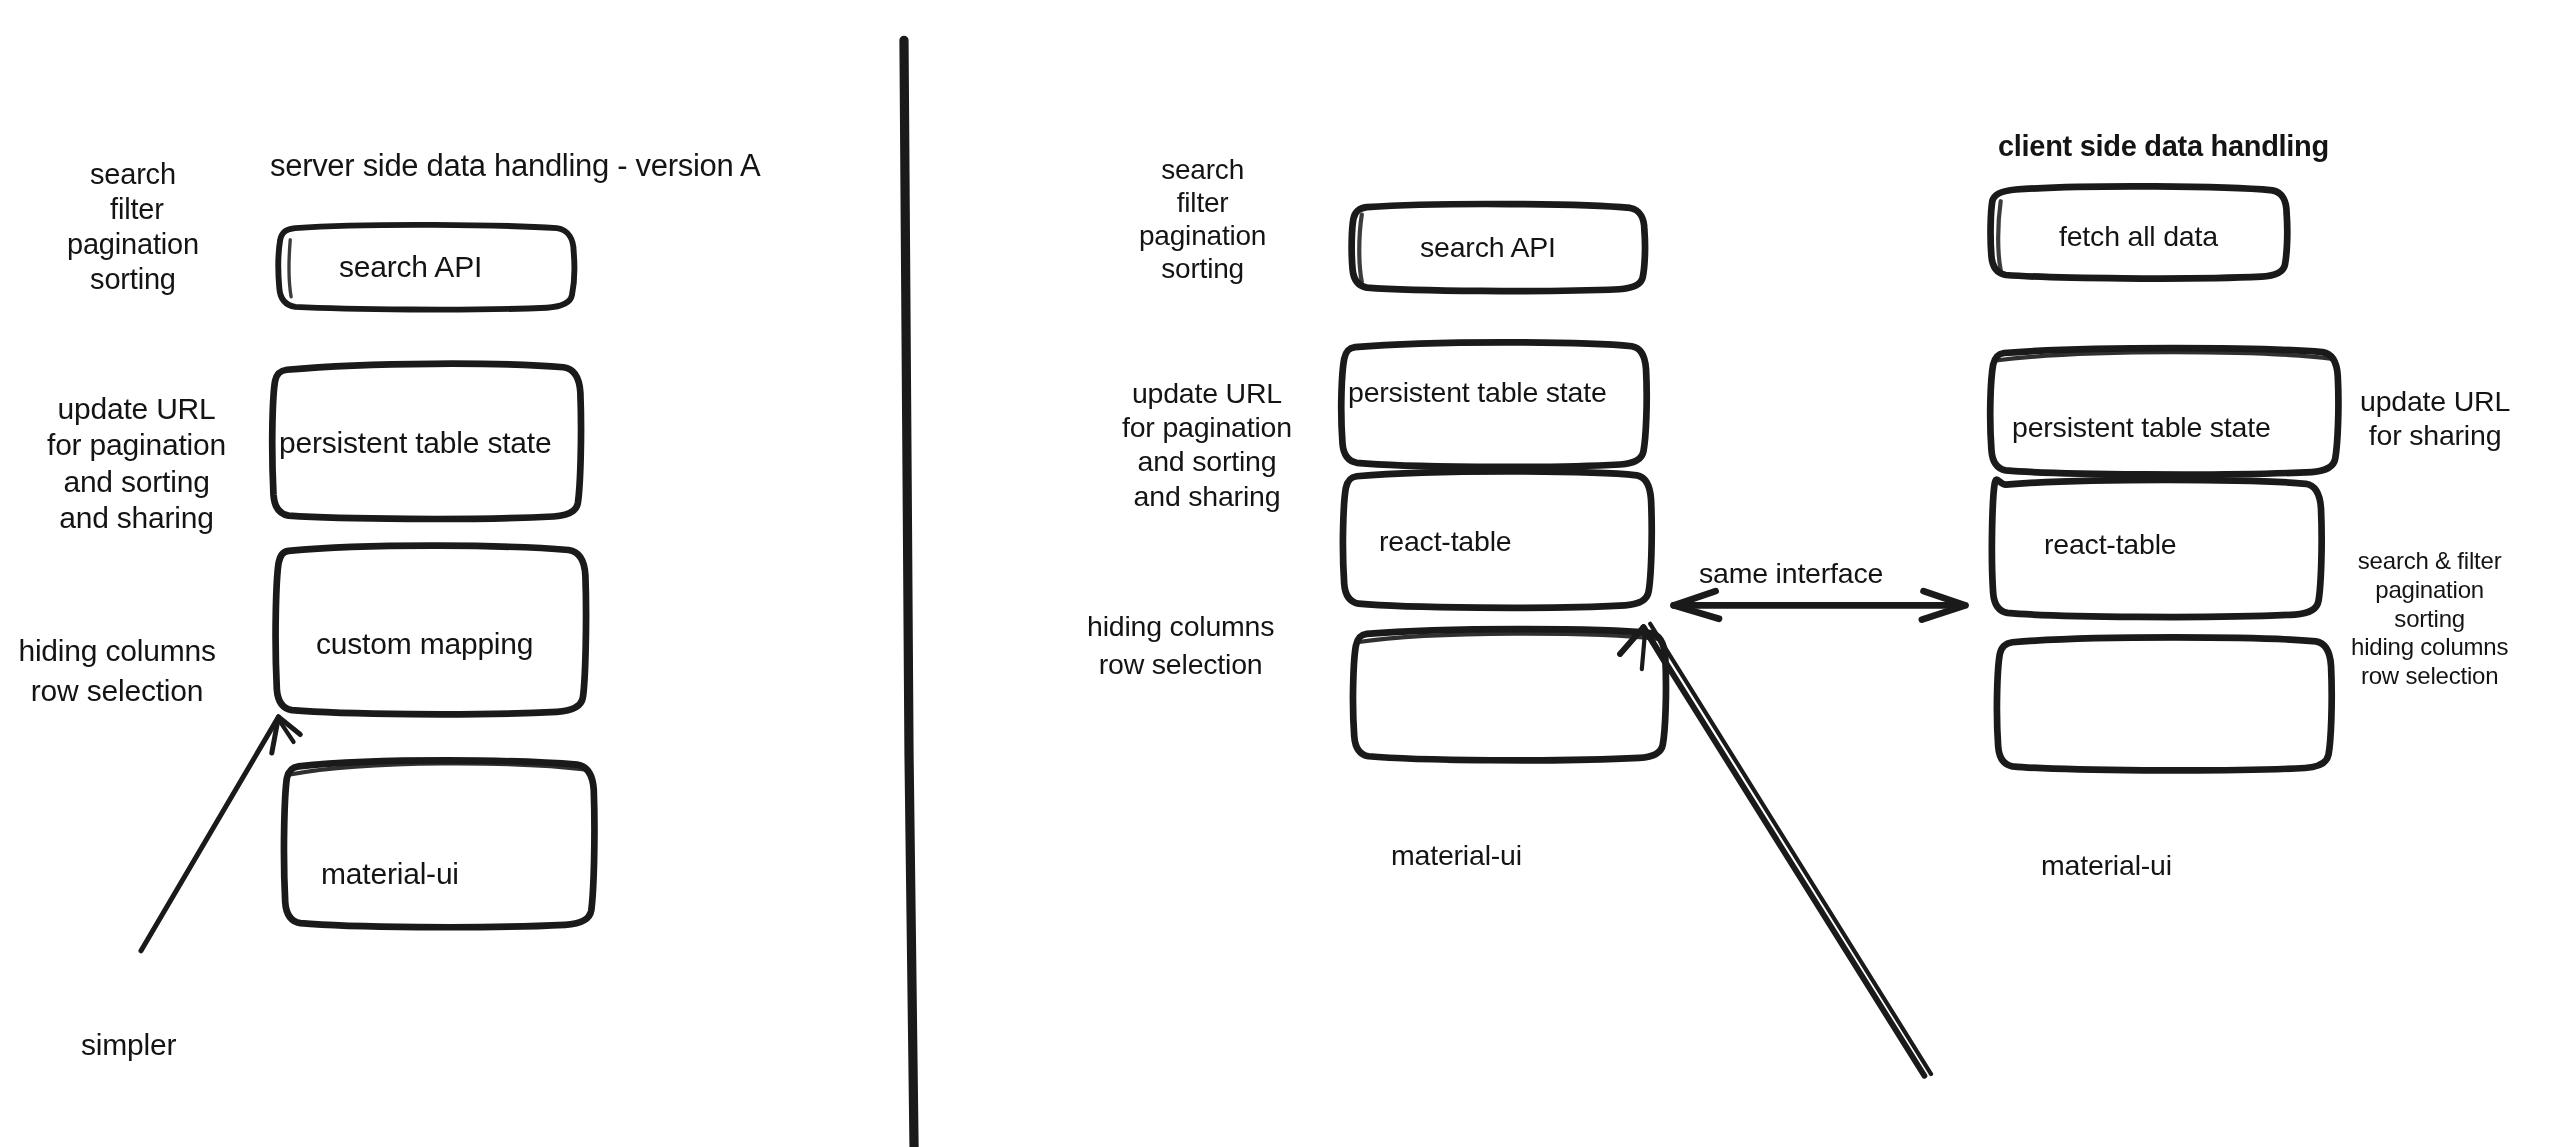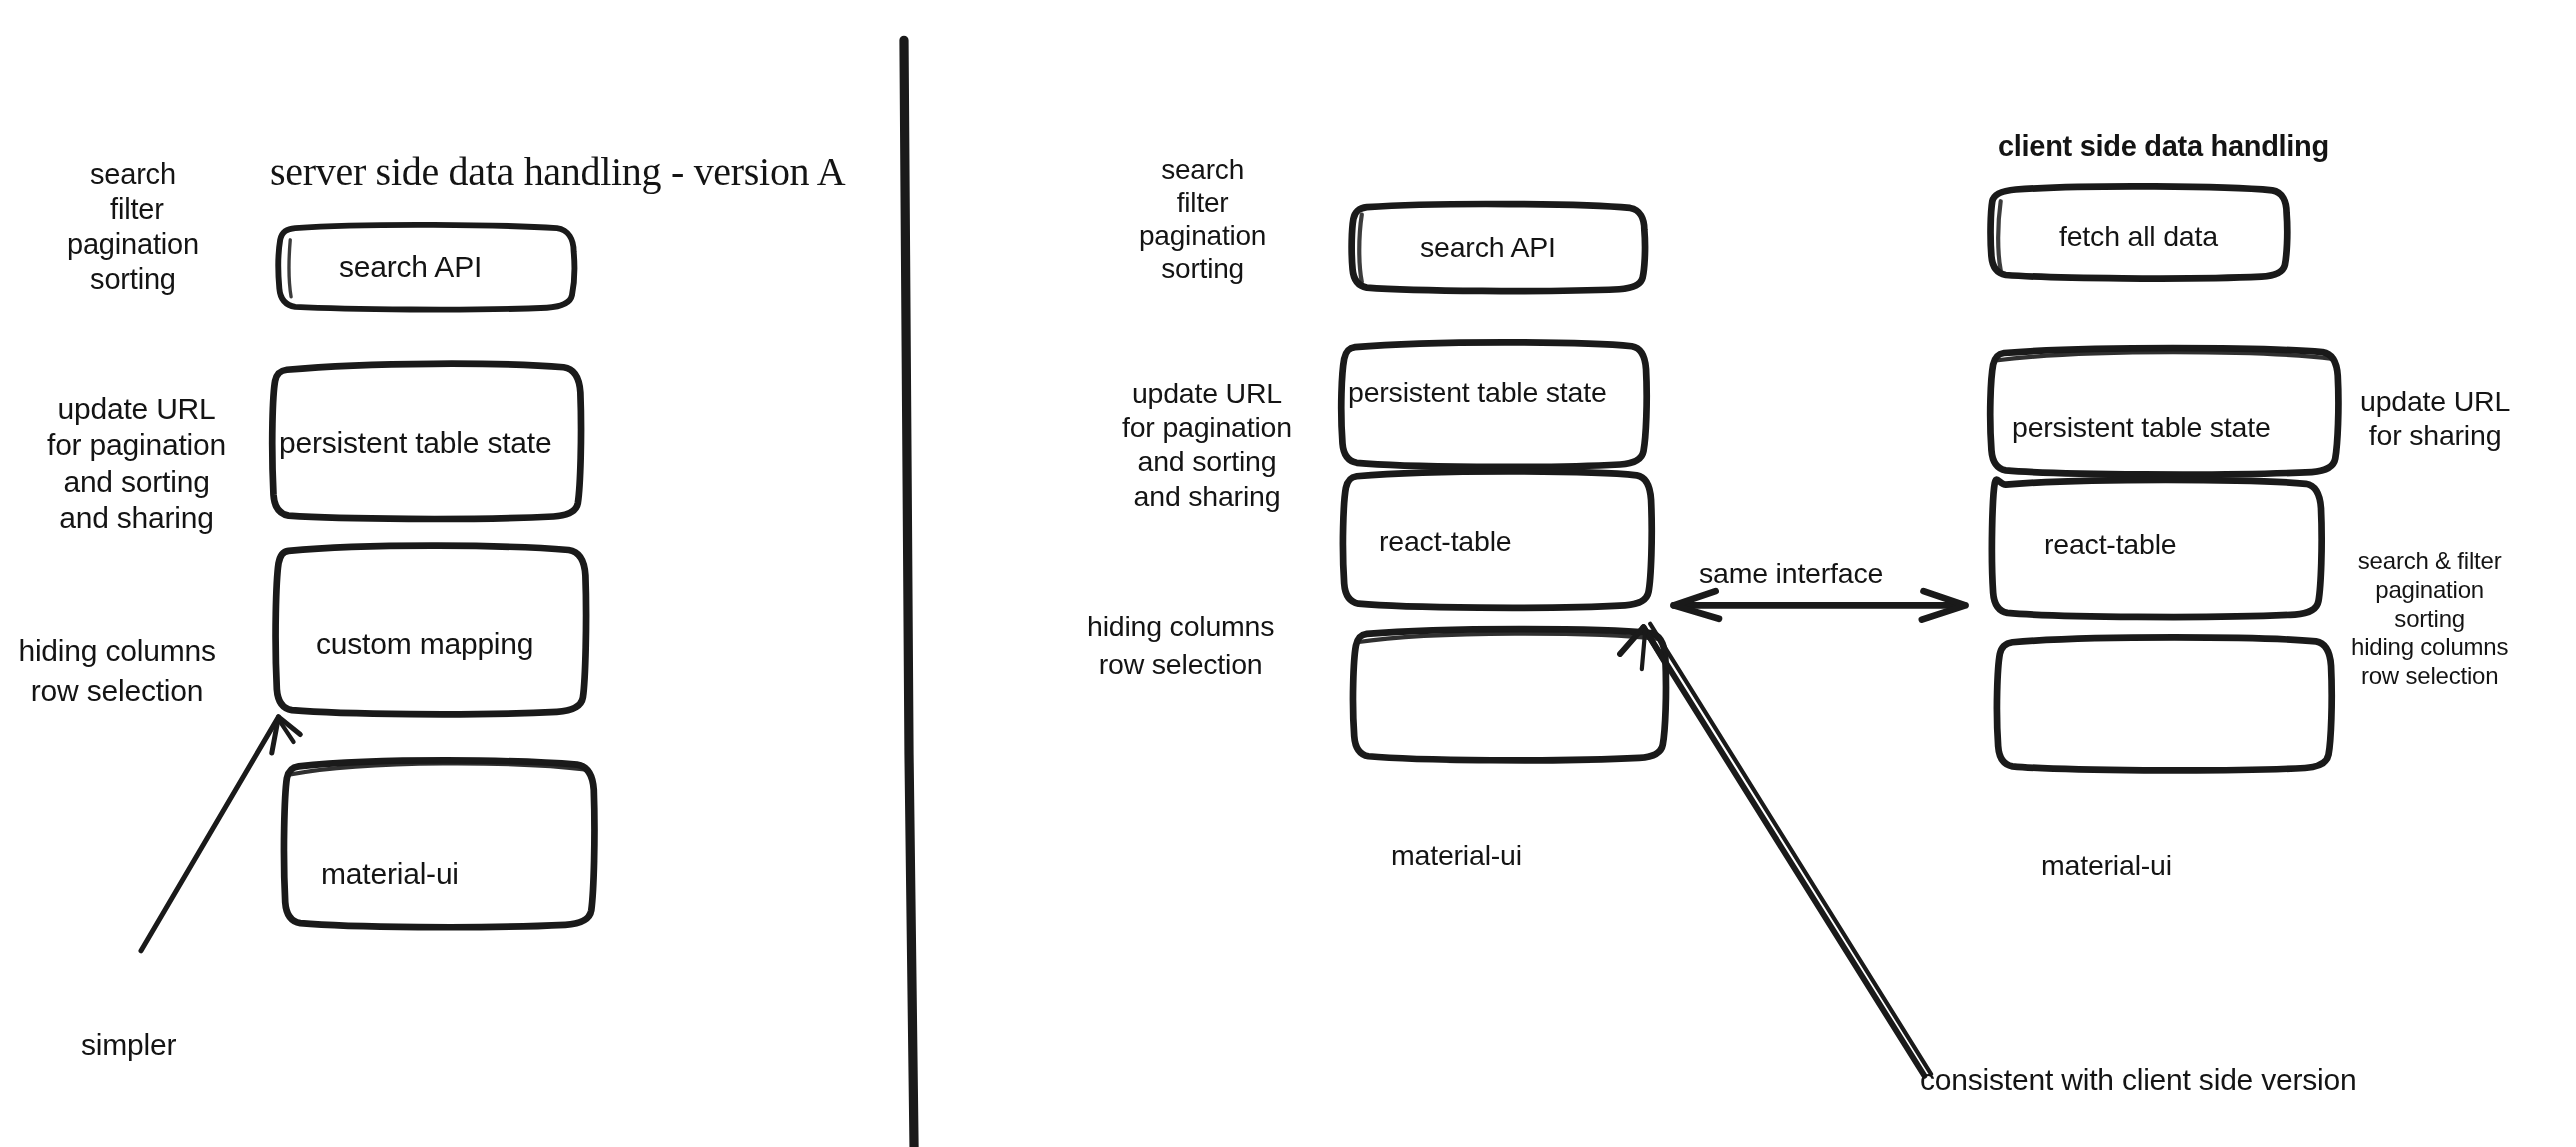--- a/index.html
+++ b/index.html
@@ -128,21 +128,21 @@
       <path stroke-width="8" d="M1996 722 L2046 705 M1996 722 L2050 738"></path>
       <path stroke-width="8" d="M2344 722 L2294 705 M2344 722 L2292 739"></path>
 
       <path stroke-width="7" d="M2295 1283 L1960 748"></path>
       <path stroke-width="5" d="M2303 1281 L1968 744"></path>
       <path stroke-width="7" d="M1960 748 L1988 794 M1960 748 L1932 780"></path>
       <path stroke-width="5" d="M1962 752 L1958 798"></path>
     </g>
   </svg>
 
-  <div class="title" style="left:270px; top:148px; font-size:40px;font-family:Liberation Serif, serif;">server side data handling - version A</div>
+  <div class="title" style="left:270px; top:148px; font-size:31px;">server side data handling - version A</div>
 
   <div class="lbl" style="left:67px; top:157px; font-size:29px;">search
  filter
 pagination
 sorting</div>
 
   <div class="lbl" style="left:47px; top:391px; font-size:30px;">update URL
 for pagination
 and sorting
 and sharing</div>
@@ -196,16 +196,15 @@
 for sharing</div>
 
   <div class="lbl" style="left:2351px; top:547px; font-size:24px; line-height:1.2;">search &amp; filter
 pagination
 sorting
 hiding columns
 row selection</div>
 
   <div class="box-text" style="left:1699px; top:557px; font-size:28.5px;">same interface</div>
 
-  <div class="box-text" style="left:1920px; top:1063px; font-size:30px;">consistent with client side version</div>
 
 </div>
 
 
 </body></html>

